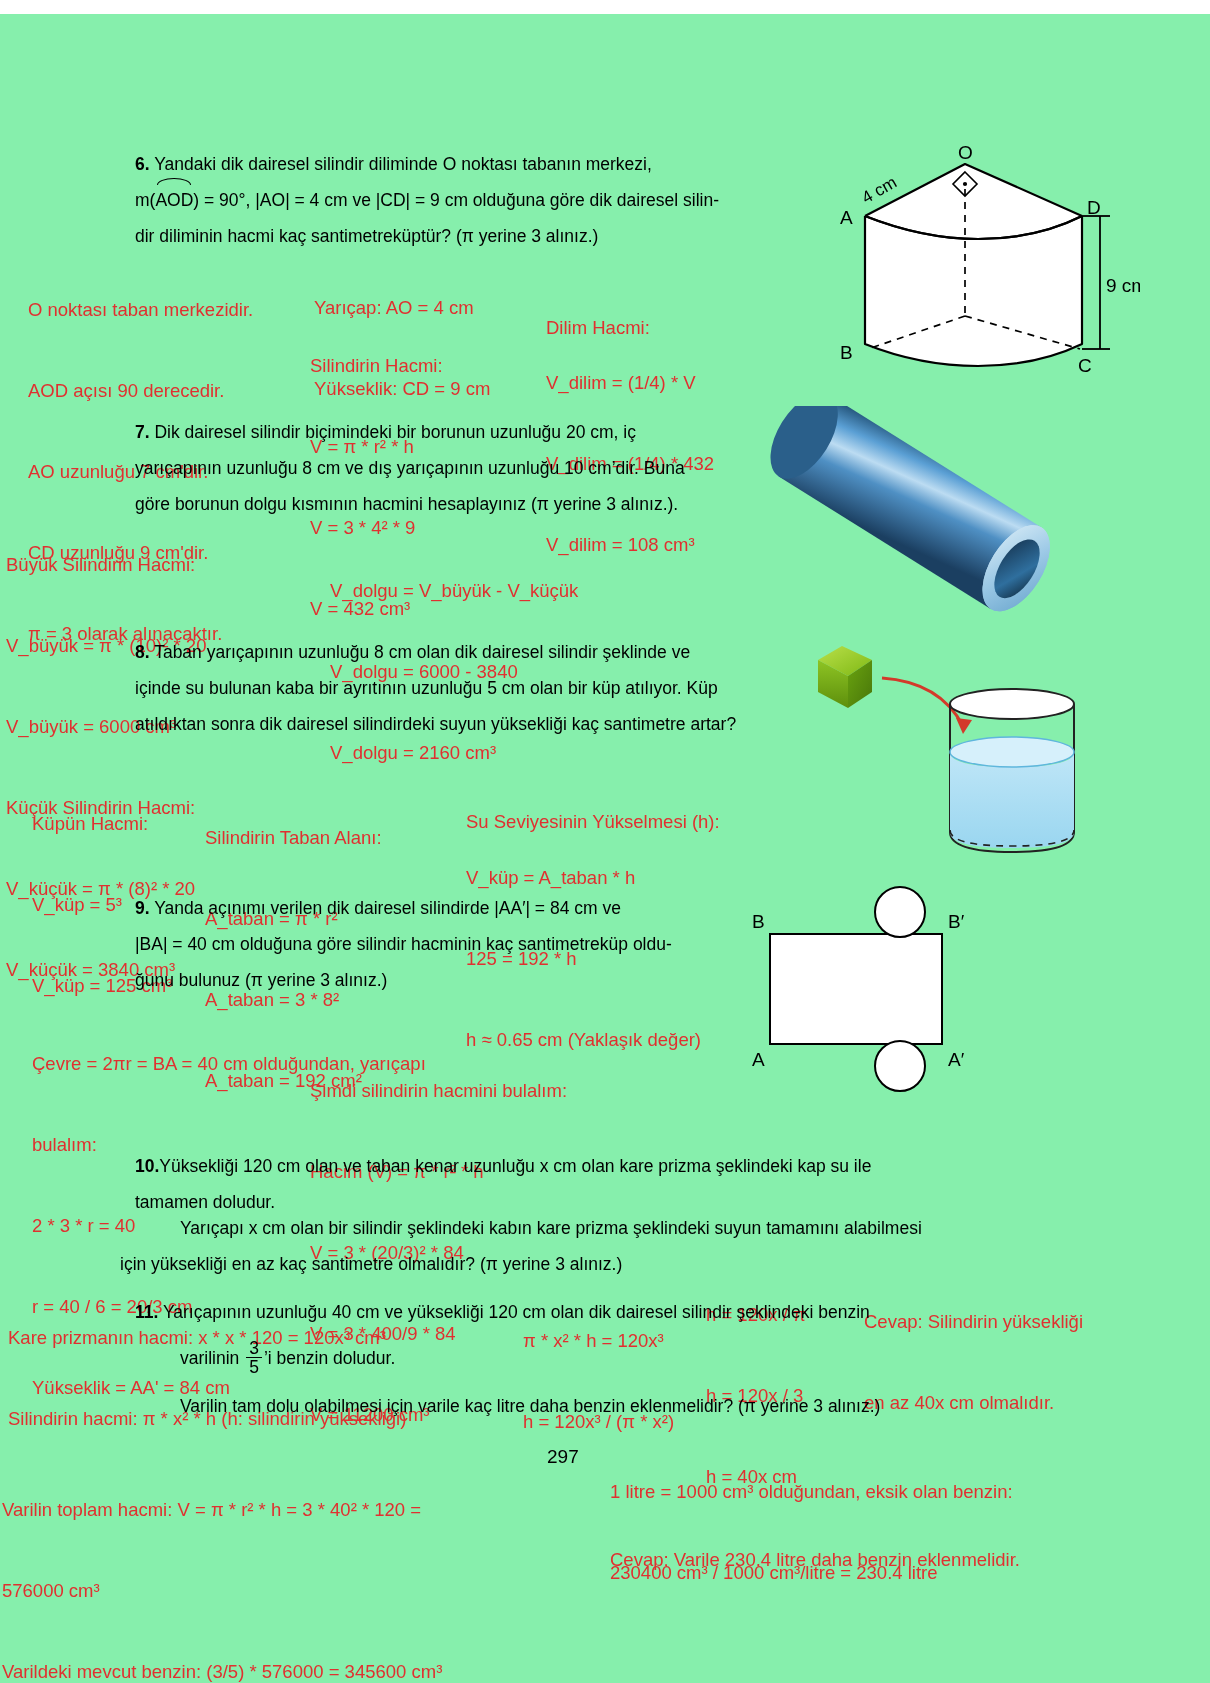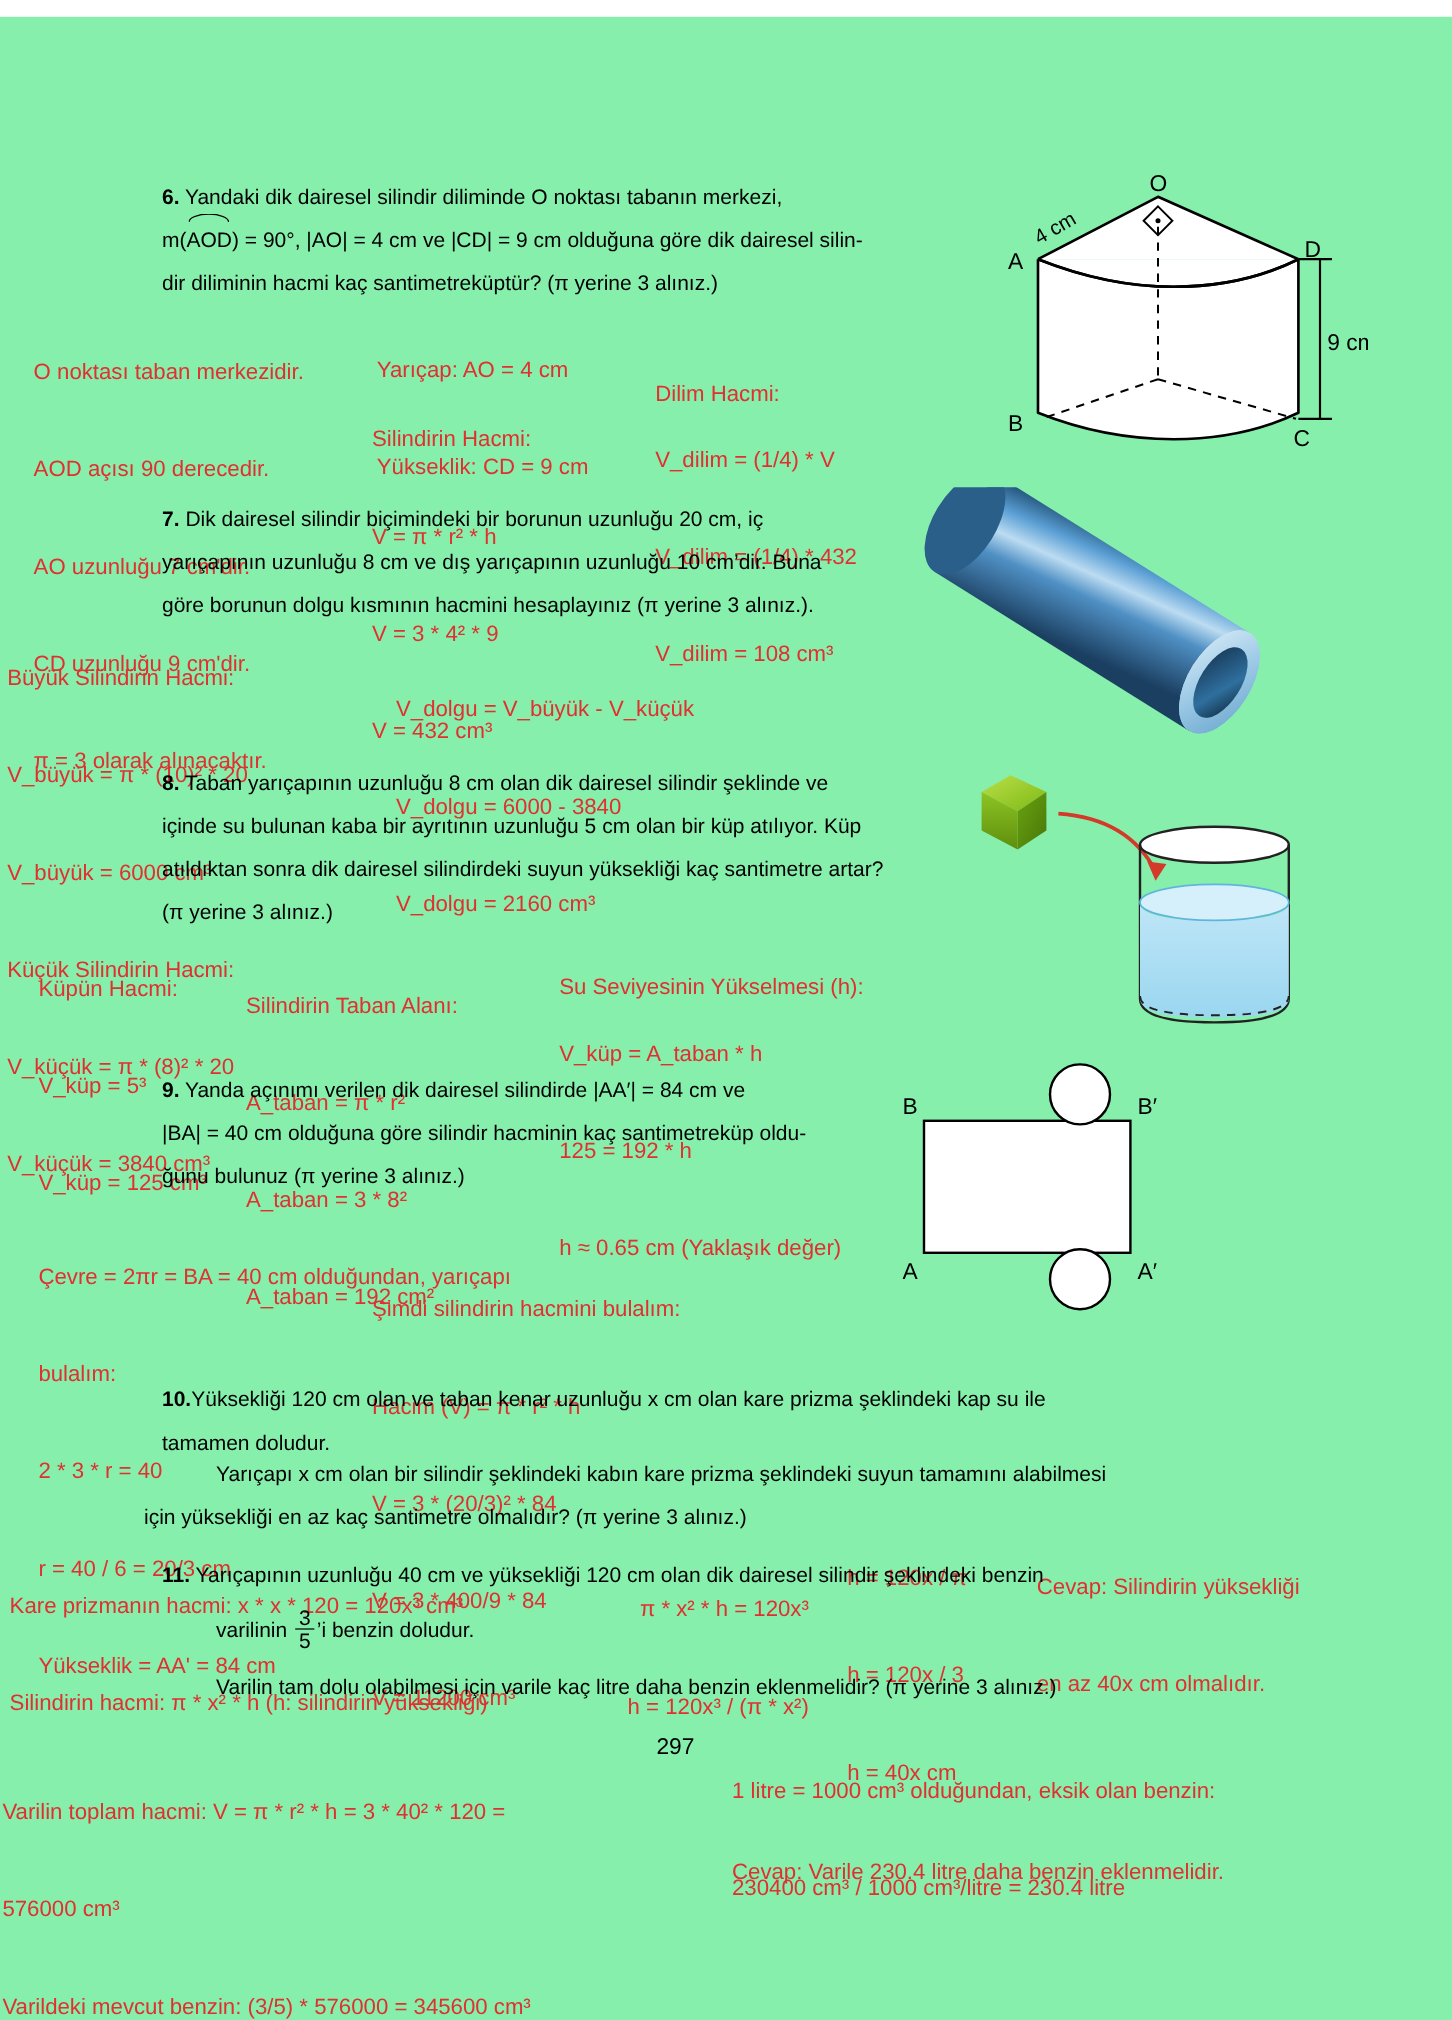--- a/index.html
+++ b/index.html
@@ -211,21 +211,20 @@
     <div>V_dolgu = 2160 cm³</div>
   </div>
 
   <div class="q-block" style="left:135px; top:620px; width:645px;">
     <p>
       <span class="q-num">8.</span>
       <span>Taban yarıçapının uzunluğu 8 cm olan dik dairesel silindir şeklinde ve</span>
     </p>
     <p>içinde su bulunan kaba bir ayrıtının uzunluğu 5 cm olan bir küp atılıyor. Küp</p>
     <p>atıldıktan sonra dik dairesel silindirdeki suyun yüksekliği kaç santimetre artar?</p>
-    <p>(π yerine 3 alınız.)</p>
   </div>
 
   <div class="fig" style="left:800px; top:620px;">
     <svg width="340" height="250" viewBox="0 0 340 250">
       <defs>
         <linearGradient id="cubeTop" x1="0" y1="0" x2="1" y2="1">
           <stop offset="0%" stop-color="#b9e04a"></stop>
           <stop offset="100%" stop-color="#7fb814"></stop>
         </linearGradient>
         <linearGradient id="cubeLeft" x1="0" y1="0" x2="0" y2="1">
@@ -333,21 +332,21 @@
   <div class="q-block" style="left:120px; top:1232px; width:590px;">
     <p>
       <span>için yüksekliği </span><span class="bold">en az</span><span> kaç santimetre olmalıdır? (π yerine 3 alınız.)</span>
     </p>
   </div>
 
   <div class="ann" style="left:8px; top:1256px;">
     <div>Kare prizmanın hacmi: x * x * 120 = 120x³ cm³</div>
     <div>Silindirin hacmi: π * x² * h (h: silindirin yüksekliği)</div>
   </div>
-  <div class="ann" style="left:523px; top:1259px;text-align:right;">
+  <div class="ann" style="left:523px; top:1259px;">
     <div>π * x² * h = 120x³</div>
     <div>h = 120x³ / (π * x²)</div>
   </div>
   <div class="ann" style="left:706px; top:1233px;">
     <div>h = 120x / π</div>
     <div>h = 120x / 3</div>
     <div>h = 40x cm</div>
   </div>
   <div class="ann" style="left:864px; top:1240px;">
     <div>Cevap: Silindirin yüksekliği</div>

